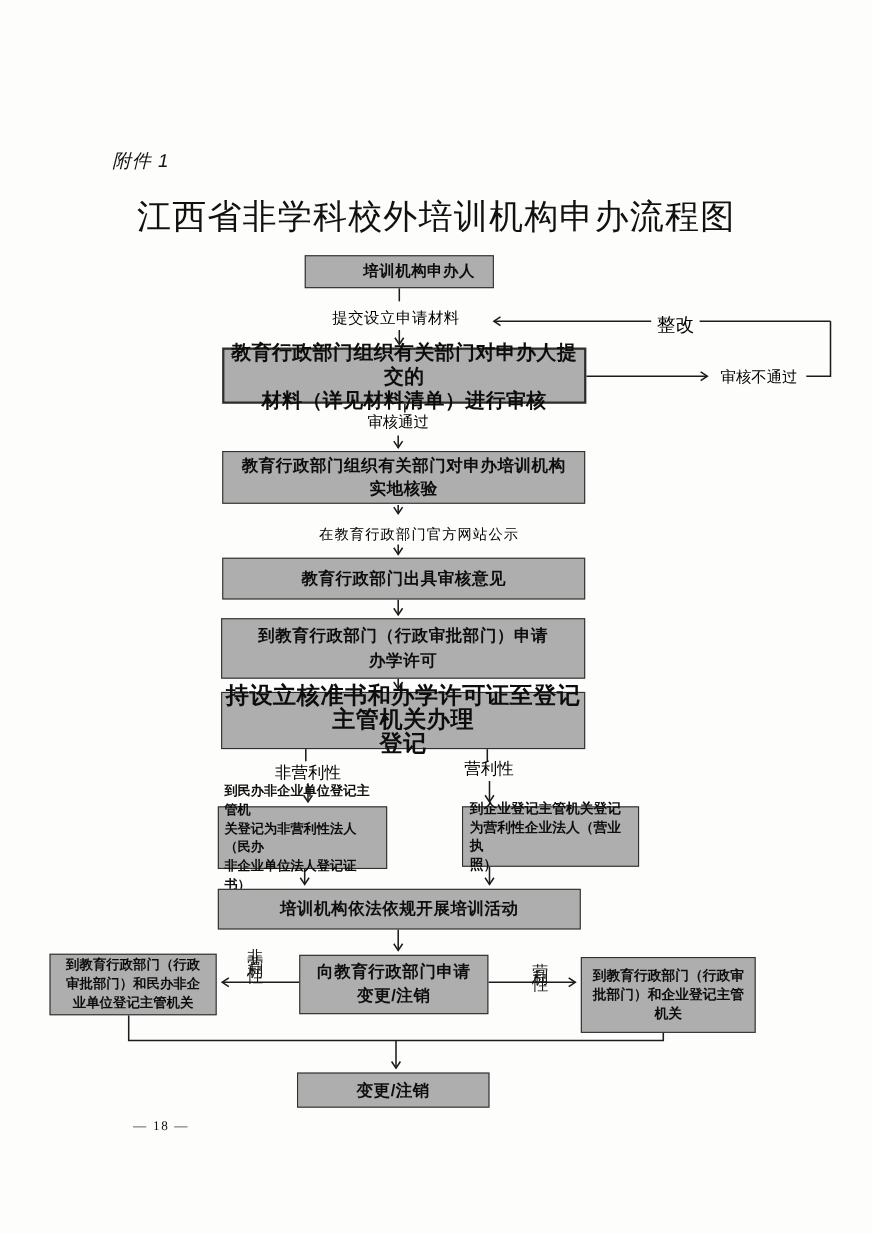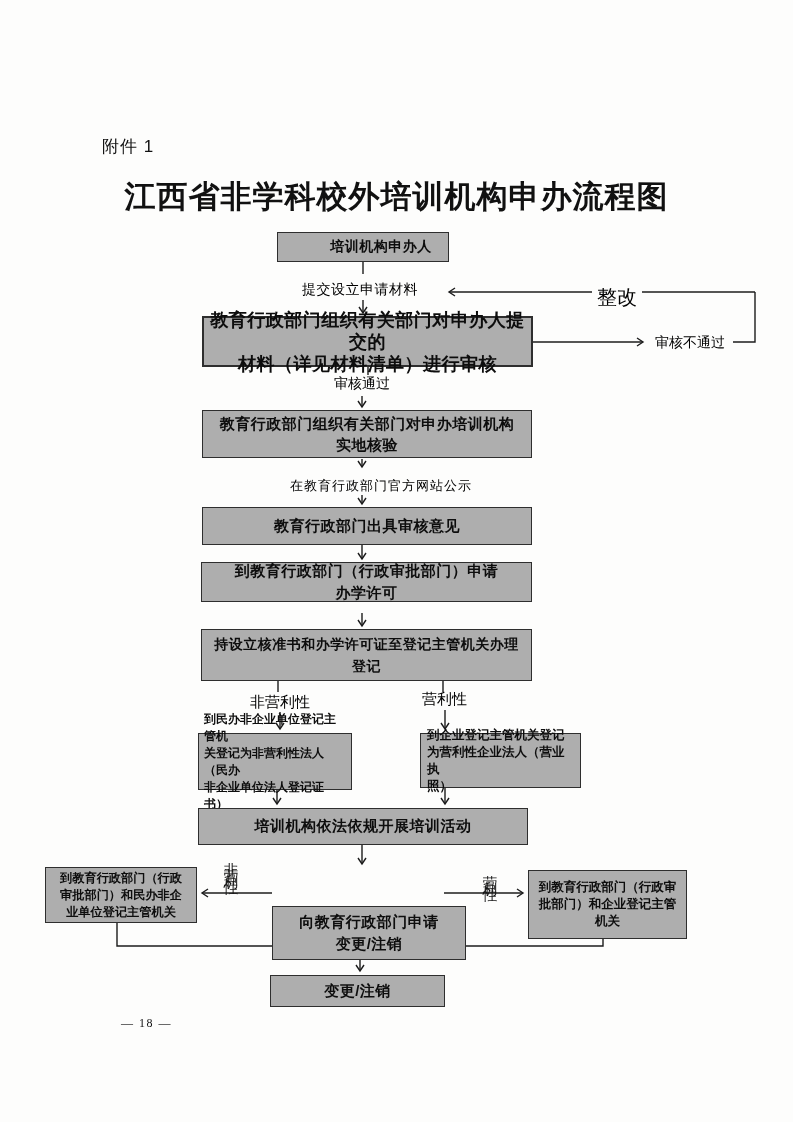--- a/index.html
+++ b/index.html
@@ -16,27 +16,27 @@
     width:793px;height:1122px;
     background:var(--page-bg);
     margin:0 auto;
     overflow:hidden;
     font-family:"Liberation Serif", serif;
     color:var(--ink);
   }
   .attachment{
     position:absolute;left:102px;top:135px;
     font-family:"Liberation Sans", sans-serif;
-    font-size:17px;letter-spacing:1px;
+    font-size:17px;letter-spacing:1px;font-style:italic;
   }
   .doc-title{
     position:absolute;left:0;right:0;top:176px;
     text-align:center;
     font-family:"Liberation Serif", serif;
-    font-weight:700;font-size:31px;letter-spacing:1px;
+    font-weight:400;font-size:31px;letter-spacing:1px;
   }
   .box{
     position:absolute;
     background:var(--box-fill);
     border:1.8px solid var(--box-border);
     display:flex;align-items:center;justify-content:center;
     text-align:center;
     font-family:"Liberation Sans", sans-serif;
     font-weight:700;
     white-space:pre-line;
@@ -112,52 +112,52 @@
   <div class="box" style="left:277px;top:232px;width:172px;height:30px;font-size:14px;padding-left:36px;">培训机构申办人</div>
 
   <div class="box" style="left:202px;top:316px;width:331px;height:51px;font-size:18px;line-height:22px;border-width:2px;">教育行政部门组织有关部门对申办人提交的
 材料（详见材料清单）进行审核</div>
 
   <div class="box" style="left:202px;top:410px;width:330px;height:48px;font-size:15px;line-height:21px;">教育行政部门组织有关部门对申办培训机构
 实地核验</div>
 
   <div class="box" style="left:202px;top:507px;width:330px;height:38px;font-size:15px;">教育行政部门出具审核意见</div>
 
-  <div class="box" style="left:201px;top:562px;width:331px;height:40px;font-size:15px;line-height:22px;">到教育行政部门（行政审批部门）申请
+  <div class="box" style="left:201px;top:562px;width:331px;height:55px;font-size:15px;line-height:22px;">到教育行政部门（行政审批部门）申请
 办学许可</div>
 
-  <div class="box" style="left:201px;top:629px;width:331px;height:52px;font-size:14px;line-height:22px;">持设立核准书和办学许可证至登记主管机关办理
+  <div class="box" style="left:201px;top:629px;width:331px;height:52px;font-size:21px;line-height:22px;">持设立核准书和办学许可证至登记主管机关办理
 登记</div>
 
   <div class="box" style="left:198px;top:733px;width:154px;height:57px;font-size:12px;line-height:17px;text-align:left;padding:0 5px;letter-spacing:0;">到民办非企业单位登记主管机
 关登记为非营利性法人（民办
 非企业单位法人登记证书）</div>
 
   <div class="box" style="left:372px;top:733px;width:161px;height:55px;font-size:12.5px;line-height:17px;text-align:left;padding:0 6px;letter-spacing:0;margin-left:48px;">到企业登记主管机关登记
 为营利性企业法人（营业执
 照）</div>
 
   <div class="box" style="left:198px;top:808px;width:330px;height:37px;font-size:15px;">培训机构依法依规开展培训活动</div>
 
-  <div class="box" style="left:272px;top:868px;width:194px;height:54px;font-size:15px;line-height:22px;margin-top:38px;">向教育行政部门申请
+  <div class="box" style="left:272px;top:868px;width:172px;height:54px;font-size:15px;line-height:22px;">向教育行政部门申请
 变更/注销</div>
 
-  <div class="box" style="left:45px;top:867px;width:152px;height:56px;font-size:12.2px;line-height:17px;letter-spacing:0;">到教育行政部门（行政
+  <div class="box" style="left:45px;top:867px;width:152px;height:56px;font-size:12.2px;line-height:17px;letter-spacing:0;font-family:Liberation Mono, monospace;">到教育行政部门（行政
 审批部门）和民办非企
 业单位登记主管机关</div>
 
   <div class="box" style="left:528px;top:870px;width:159px;height:69px;font-size:12.5px;line-height:17px;letter-spacing:0;">到教育行政部门（行政审
 批部门）和企业登记主管
 机关</div>
 
   <div class="box" style="left:270px;top:975px;width:175px;height:32px;font-size:15px;">变更/注销</div>
 
   <div class="lbl center" style="left:270px;top:281px;width:180px;letter-spacing:0.5px;">提交设立申请材料</div>
 
-  <div class="lbl online" style="left:592px;top:284px;font-size:20px;">整改</div>
+  <div class="lbl online" style="left:592px;top:284px;font-size:17px;">整改</div>
 
   <div class="lbl" style="left:655px;top:334px;">审核不通过</div>
 
   <div class="lbl" style="left:334px;top:375px;">审核通过</div>
 
   <div class="lbl center" style="left:288px;top:477px;width:186px;font-size:13px;letter-spacing:1px;">在教育行政部门官方网站公示</div>
 
   <div class="lbl" style="left:250px;top:693px;font-size:15px;">非营利性</div>
 
   <div class="lbl" style="left:422px;top:690px;font-size:15px;">营利性</div>

